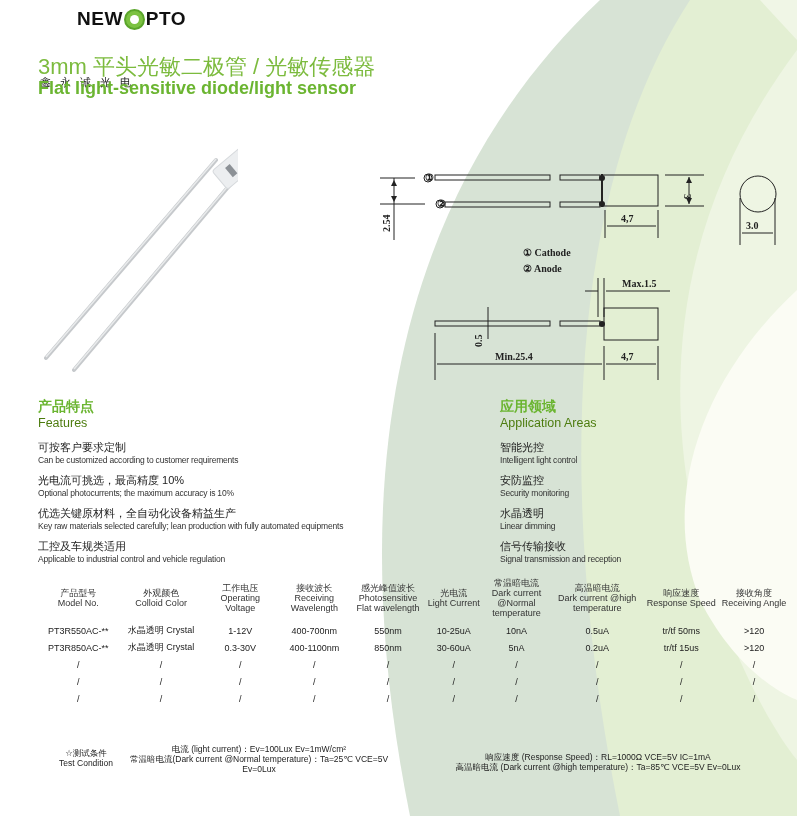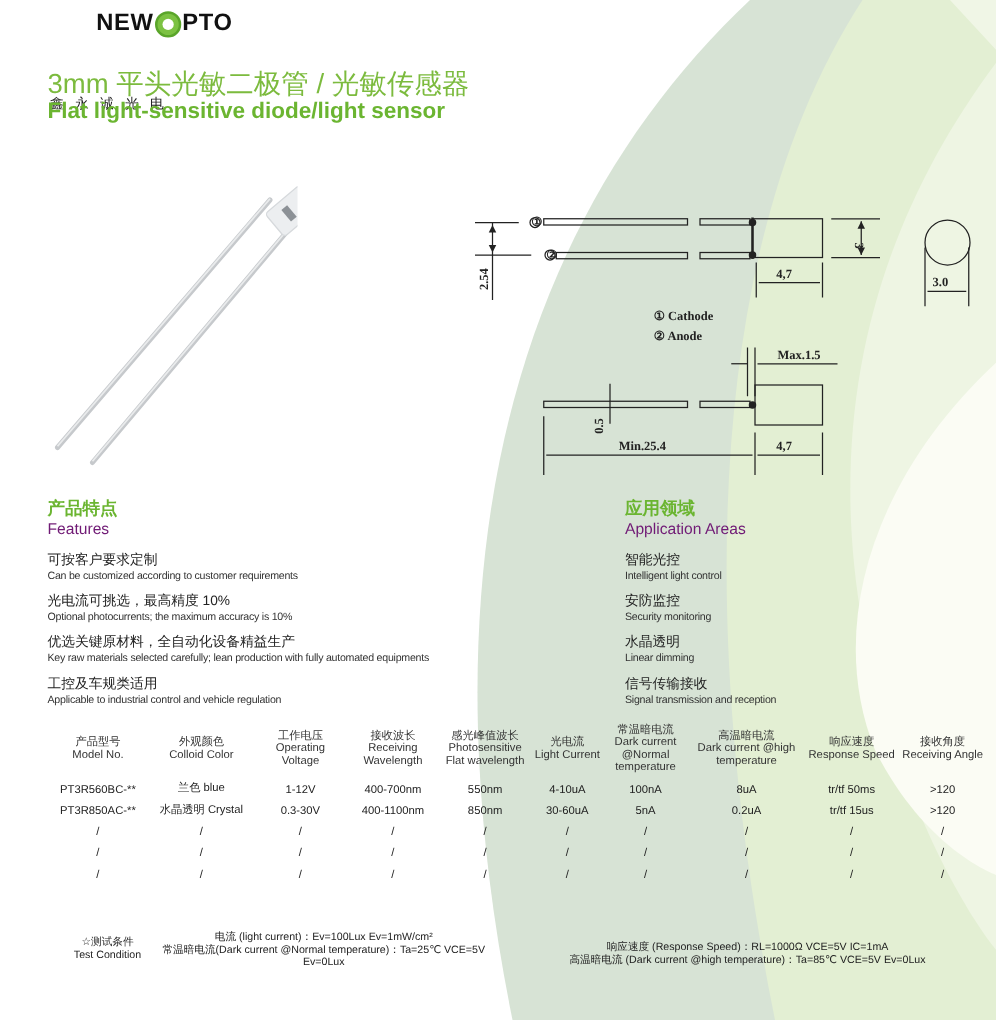--- a/index.html
+++ b/index.html
@@ -7,21 +7,21 @@
          font-family:"Liberation Sans", "DejaVu Sans", sans-serif; color:#222; }
   .bg { position:absolute; left:0; top:0; width:797px; height:816px; z-index:0; }
   .layer { position:absolute; z-index:1; }
   .logo { left:38px; top:8px; font-weight:bold; font-size:19px; letter-spacing:0.5px; color:#111; display:flex; align-items:center;margin-left:39px; }
   .logo .o { display:inline-block; width:17px; height:17px; border-radius:50%; background:#7cc242; border:2px solid #5aa52a; margin:0 1px; position:relative; }
   .logo .o::after { content:""; position:absolute; left:4px; top:4px; width:9px; height:9px; border-radius:50%; background:#fff; }
   .logo-cn { left:40px; top:31px; font-size:11px; letter-spacing:9px; color:#222;margin-top:44px; }
   .title-cn { left:38px; top:52px; font-size:22px; color:#7cbb3e; }
   .title-en { left:38px; top:78px; font-size:18px; font-weight:bold; color:#6bb531; }
   .sec-title-cn { font-size:14px; font-weight:bold; color:#6bb531; }
-  .sec-title-en { font-size:12.5px; color:#701a75; margin-bottom:10px; }
+  .sec-title-en { font-size:12.5px; color:#4d7c0f; margin-bottom:10px; }
   .item-cn { font-size:11px; color:#222; margin-top:8px; }
   .item-en { font-size:8.5px; color:#333; letter-spacing:-0.2px; }
   .features { left:38px; top:398px; width:420px; }
   .apps { left:500px; top:398px; width:290px; }
   table.spec { position:absolute; left:38px; top:578px; width:752px; border-collapse:collapse; z-index:1; font-size:9px; }
   table.spec th { font-weight:normal; color:#333; vertical-align:middle; padding:0 2px 4px; line-height:10px; text-align:center; }
   table.spec td { text-align:center; padding:2px 2px; height:13px; color:#222; white-space:nowrap; }
   .cond { position:absolute; z-index:1; font-size:8.5px; color:#222; text-align:center; line-height:10px; }
   .drawing { position:absolute; left:370px; top:150px; width:420px; height:230px; z-index:1; }
   .drawing text { font-family:"Liberation Serif", serif; font-weight:bold; font-size:10px; fill:#222; }
@@ -188,28 +188,28 @@
           <div>Response Speed</div>
         </th>
       <th style="width:70px">
           <div>接收角度</div>
           <div>Receiving Angle</div>
         </th>
     </tr>
   </thead>
   <tbody>
     <tr>
-      <td>PT3R560BC-**</td>
-        <td>兰色 blue</td>
+      <td>PT3R550AC-**</td>
+        <td>水晶透明 Crystal</td>
         <td>1-12V</td>
         <td>400-700nm</td>
         <td>550nm</td>
-        <td>4-10uA</td>
-        <td>100nA</td>
-        <td>8uA</td>
+        <td>10-25uA</td>
+        <td>10nA</td>
+        <td>0.5uA</td>
         <td>tr/tf 50ms</td>
         <td>&gt;120</td>
     </tr>
     <tr>
       <td>PT3R850AC-**</td>
         <td>水晶透明 Crystal</td>
         <td>0.3-30V</td>
         <td>400-1100nm</td>
         <td>850nm</td>
         <td>30-60uA</td>

